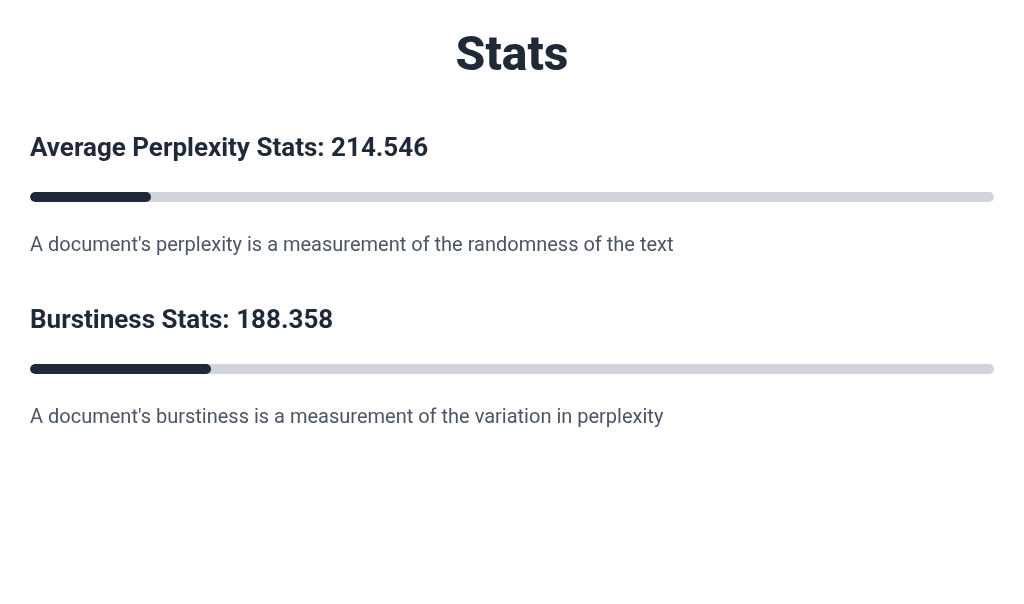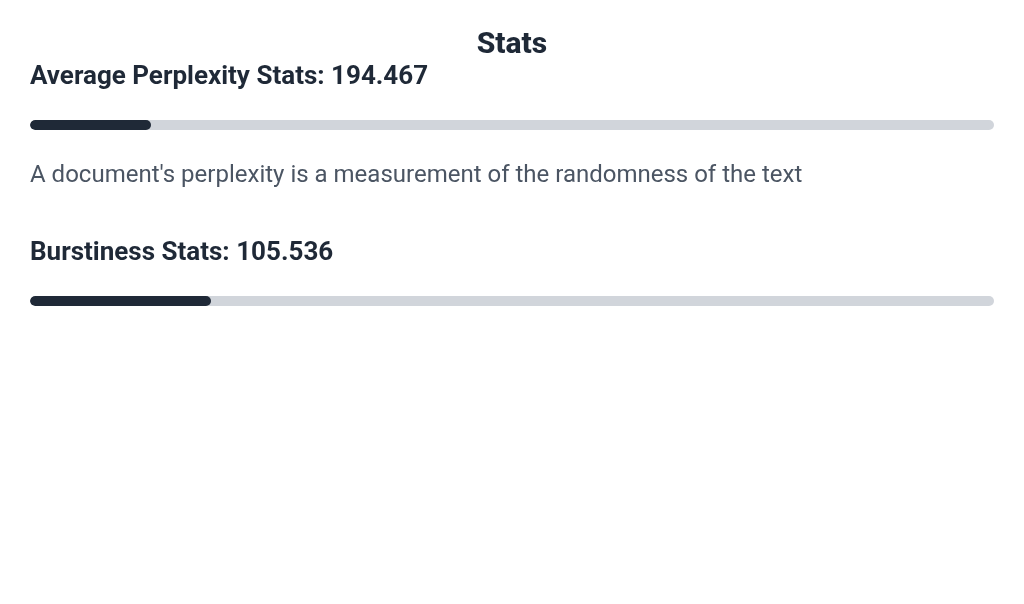--- a/index.html
+++ b/index.html
@@ -10,23 +10,24 @@
     body {
       font-family: -apple-system, BlinkMacSystemFont, "Segoe UI", Roboto, Helvetica, Arial, sans-serif;
       background: #ffffff;
       color: #1f2937;
       width: 1024px;
       height: 604px;
       padding: 20px 30px;
     }
     .page-title {
       text-align: center;
-      font-size: 30px;
+      font-size: 48px;
       font-weight: 800;
       color: #1f2937;
+      margin-bottom: 50px;
       margin-top: 5px;
     }
     .stat-block {
       margin-bottom: 48px;
     }
     .stat-heading {
       font-size: 26px;
       font-weight: 700;
       color: #1f2937;
       margin-bottom: 30px;
@@ -44,40 +45,41 @@
       border-radius: 5px;
       overflow: hidden;
       margin-bottom: 30px;
     }
     .progress-fill {
       height: 100%;
       background: #1f2937;
       border-radius: 5px;
     }
     .stat-description {
-      font-size: 24px;
+      font-size: 20px;
       color: #4b5563;
       font-weight: 400;
     }
   </style>
 </head>
 <body>
 
 <h1 class="page-title">Stats</h1>
 
 <div class="stat-block">
   <h2 class="stat-heading">
-    <span class="label">Average Perplexity Stats: </span><span class="value">194.467</span>
+    <span class="label">Average Perplexity Stats: </span><span class="value">214.546</span>
   </h2>
   <div class="progress-bar">
     <div class="progress-fill" style="width:12.5%"></div>
   </div>
   <p class="stat-description">A document's perplexity is a measurement of the randomness of the text</p>
 </div>
 
 <div class="stat-block">
   <h2 class="stat-heading">
-    <span class="label">Burstiness Stats: </span><span class="value">105.536</span>
+    <span class="label">Burstiness Stats: </span><span class="value">188.358</span>
   </h2>
   <div class="progress-bar">
     <div class="progress-fill" style="width:18.8%"></div>
   </div>
+  <p class="stat-description">A document's burstiness is a measurement of the variation in perplexity</p>
 </div>
 
 </body></html>

